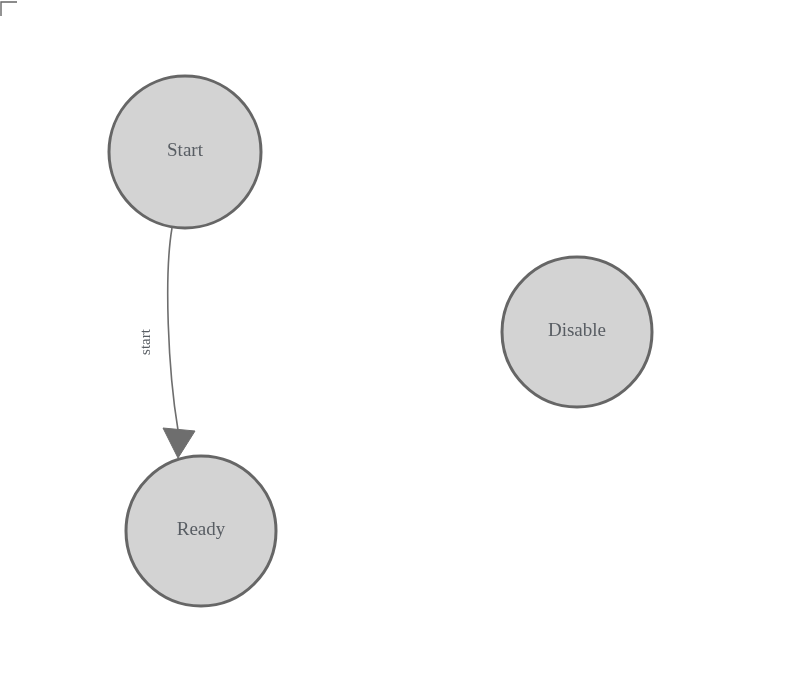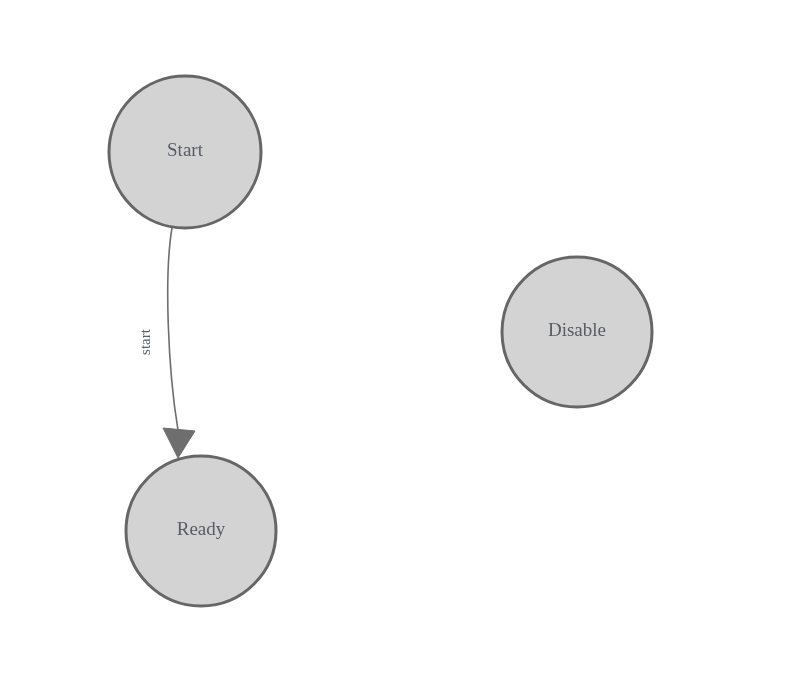--- a/index.html
+++ b/index.html
@@ -57,21 +57,21 @@
   }
   .corner-mark {
     fill: none;
     stroke: #666666;
     stroke-width: 1.4;
   }
 </style>
 </head>
 <body>
 
-<div id="canvas" style="width: 799px; height: 686px; background: rgb(255, 255, 255); border-radius: 30px;">
+<div id="canvas" style="width: 799px; height: 686px; background: rgb(255, 255, 255);">
 
   <svg id="diagram-svg" viewBox="0 0 799 686">
 
     <path class="corner-mark" d="M 1,16 L 1,2 L 17,2"></path>
 
     <g>
       <path class="edge-path" d="M 172,228 C 164,275 168,370 178,430"></path>
       <polygon class="edge-arrowhead" points="163,428 195,431 178,458"></polygon>
       <g transform="translate(150,342) rotate(-90)">
         <text class="edge-label" x="0" y="0">start</text>

